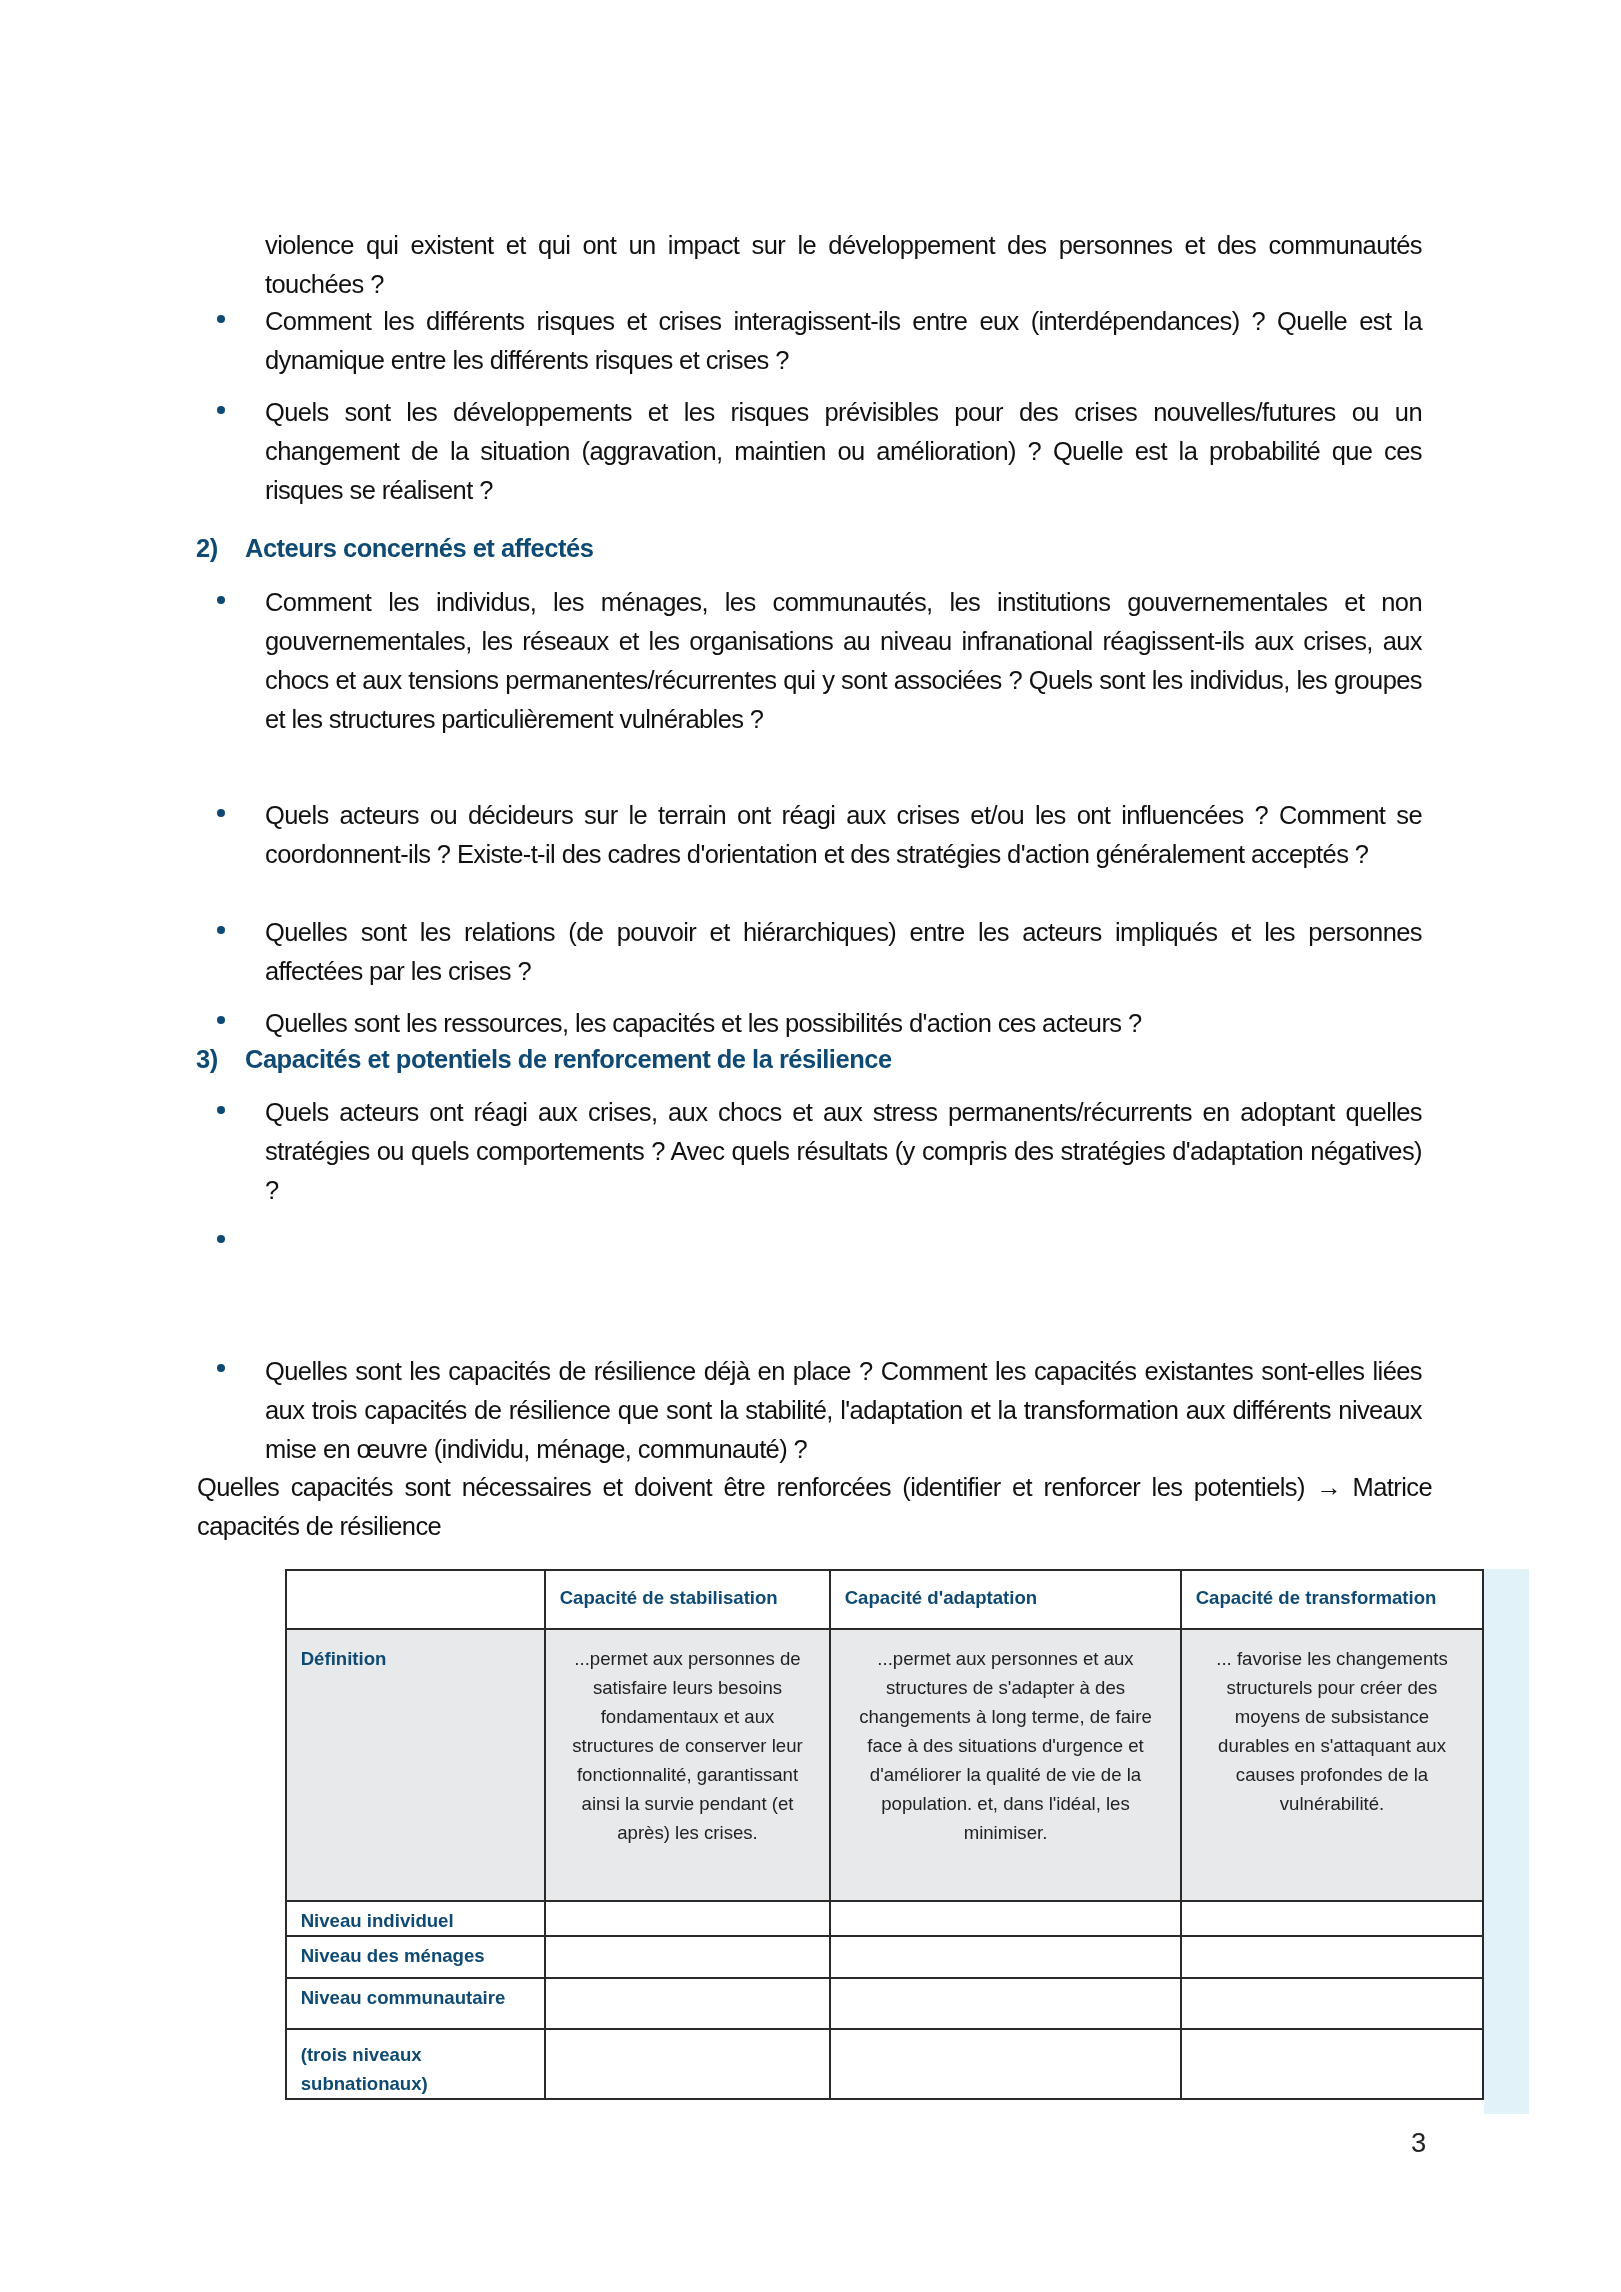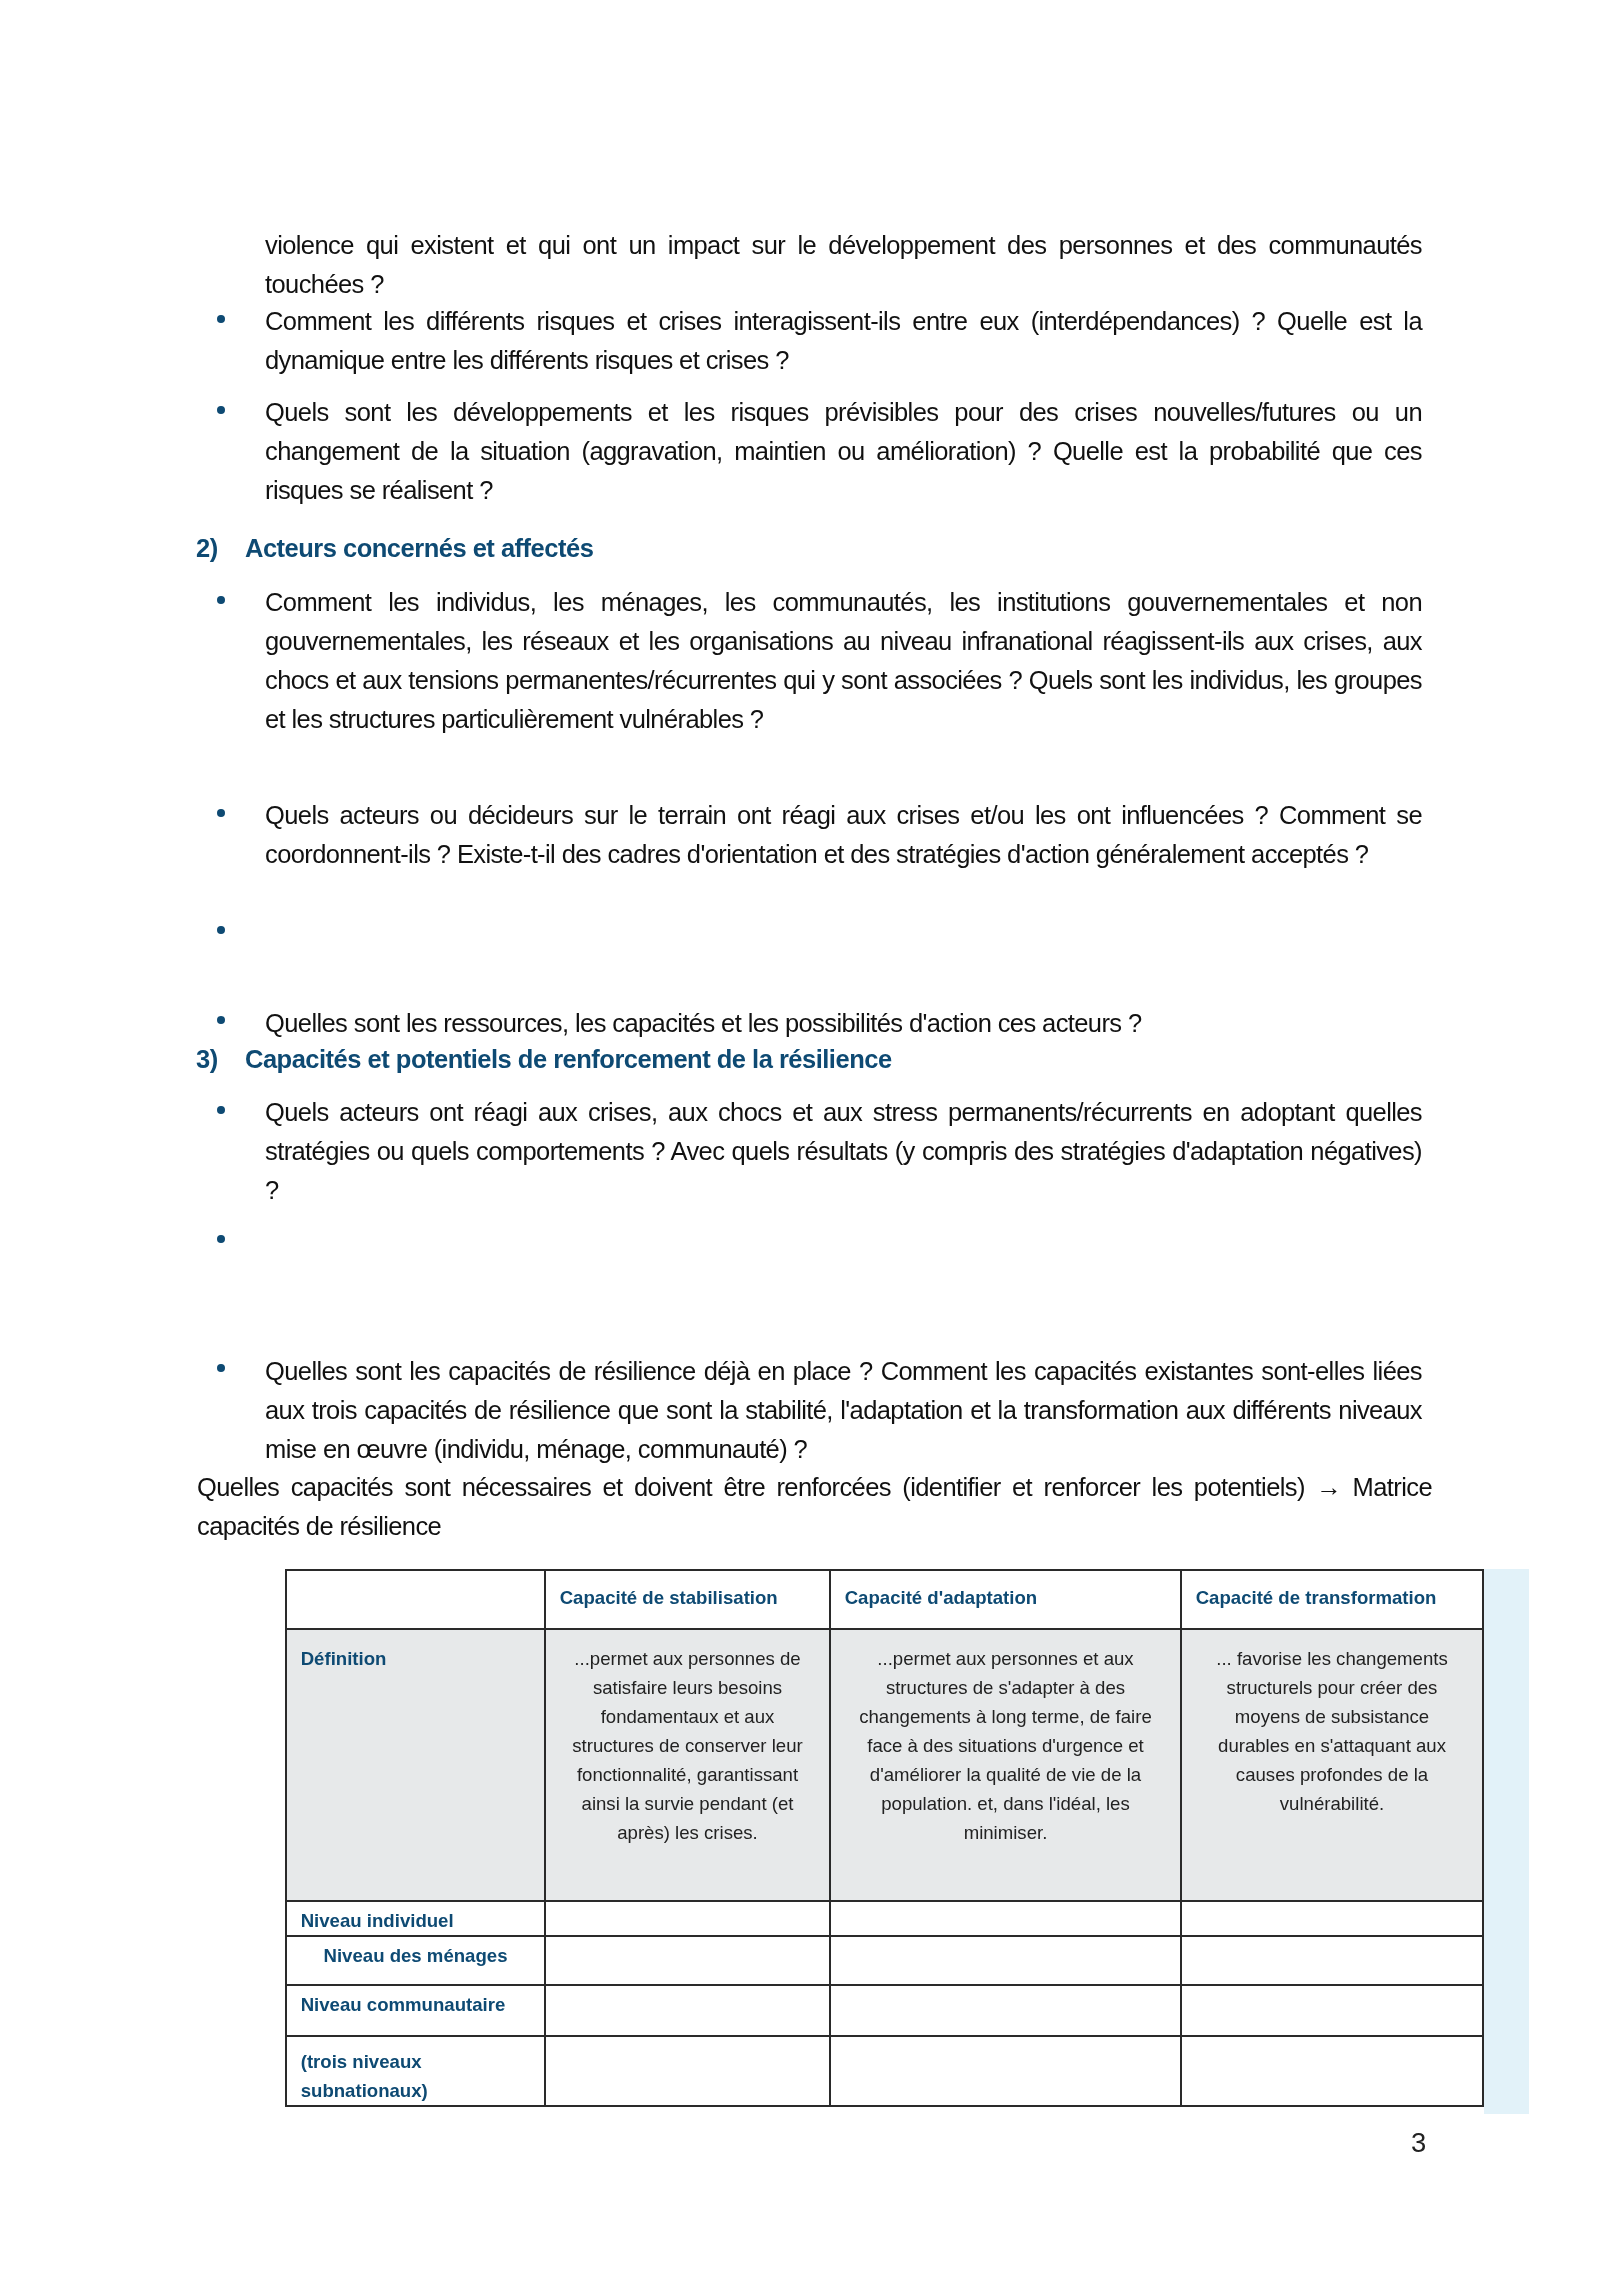--- a/index.html
+++ b/index.html
@@ -37,20 +37,21 @@
     <span class="num">2)</span><span>Acteurs concernés et affectés</span>
   </div>
 
   <span class="bullet" style="top:596px;"></span>
   <div class="para" style="top:583px;">Comment les individus, les ménages, les communautés, les institutions gouvernementales et non gouvernementales, les réseaux et les organisations au niveau infranational réagissent-ils aux crises, aux chocs et aux tensions permanentes/récurrentes qui y sont associées ? Quels sont les individus, les groupes et les structures particulièrement vulnérables ?</div>
 
   <span class="bullet" style="top:809px;"></span>
   <div class="para" style="top:796px;">Quels acteurs ou décideurs sur le terrain ont réagi aux crises et/ou les ont influencées ? Comment se coordonnent-ils ? Existe-t-il des cadres d'orientation et des stratégies d'action généralement acceptés ?</div>
 
   <span class="bullet" style="top:926px;"></span>
+  <div class="para" style="top:913px;">Quelles sont les relations (de pouvoir et hiérarchiques) entre les acteurs impliqués et les personnes affectées par les crises ?</div>
 
   <span class="bullet" style="top:1016px;"></span>
   <div class="para" style="top:1004px;">Quelles sont les ressources, les capacités et les possibilités d'action ces acteurs ?</div>
 
   <div class="heading" style="top:1045px;">
     <span class="num">3)</span><span>Capacités et potentiels de renforcement de la résilience</span>
   </div>
 
   <span class="bullet" style="top:1106px;"></span>
   <div class="para" style="top:1093px;">Quels acteurs ont réagi aux crises, aux chocs et aux stress permanents/récurrents en adoptant quelles stratégies ou quels comportements ? Avec quels résultats (y compris des stratégies d'adaptation négatives) ?</div>
@@ -83,21 +84,21 @@
       <td class="defcell">...permet aux personnes de satisfaire leurs besoins fondamentaux et aux structures de conserver leur fonctionnalité, garantissant ainsi la survie pendant (et après) les crises.</td>
       <td class="defcell">...permet aux personnes et aux structures de s'adapter à des changements à long terme, de faire face à des situations d'urgence et d'améliorer la qualité de vie de la population. et, dans l'idéal, les minimiser.</td>
       <td class="defcell">... favorise les changements structurels pour créer des moyens de subsistance durables en s'attaquant aux causes profondes de la vulnérabilité.</td>
     </tr>
     <tr style="height:35px;">
       <td class="rowlbl">Niveau individuel</td>
       <td></td>
       <td></td>
       <td></td>
     </tr>
-    <tr style="height:49px;text-align:center;">
+    <tr style="height:42px;">
       <td class="rowlbl">Niveau des ménages</td>
       <td></td>
       <td></td>
       <td></td>
     </tr>
     <tr style="height:51px;">
       <td class="rowlbl">Niveau communautaire</td>
       <td></td>
       <td></td>
       <td></td>

